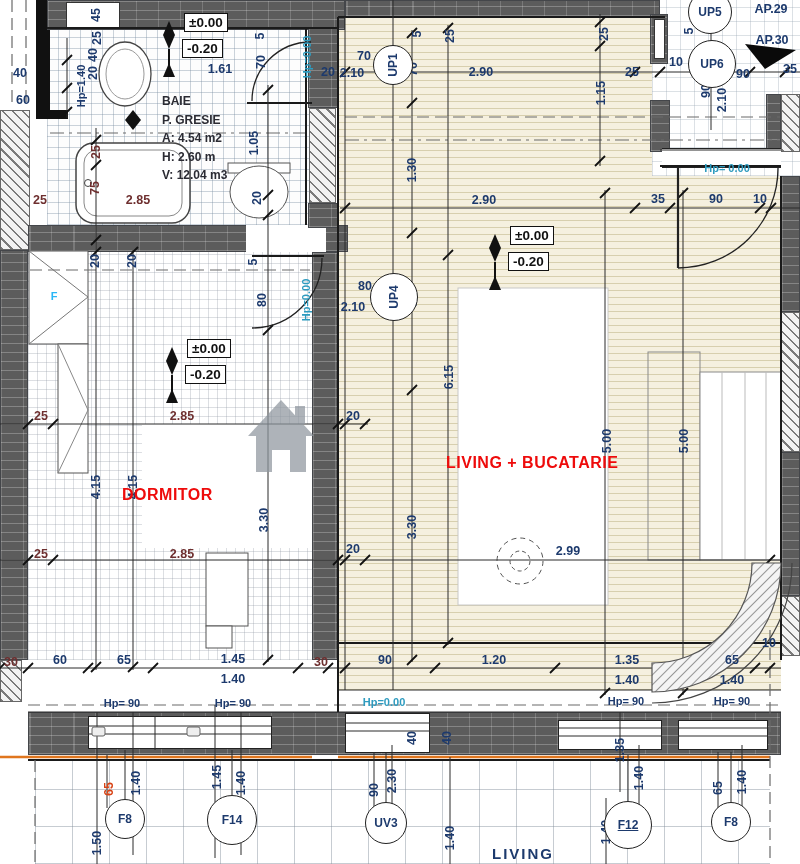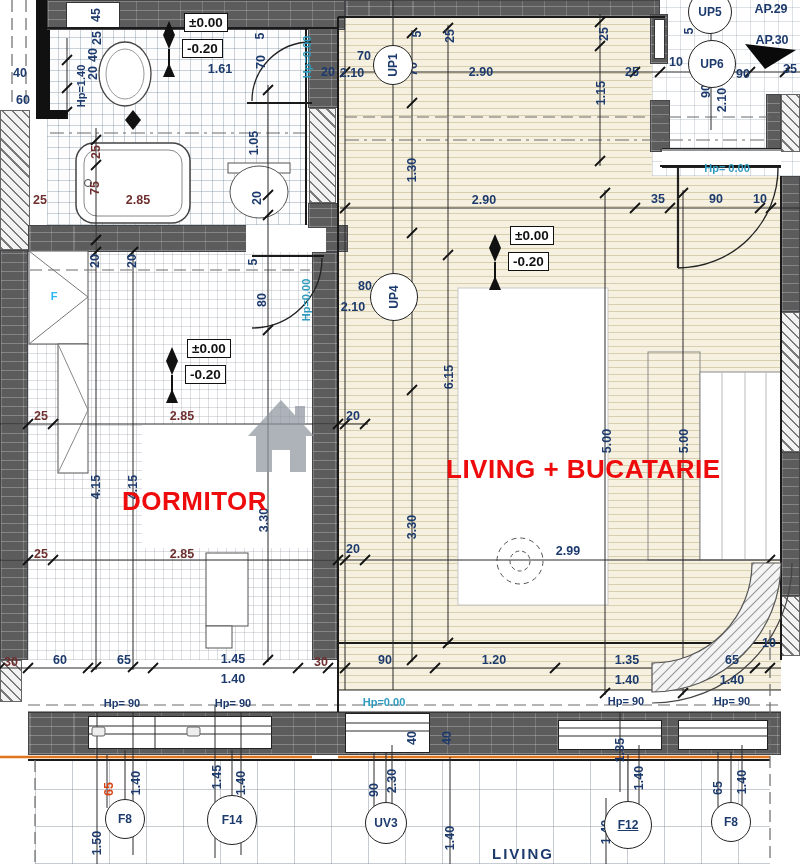--- a/index.html
+++ b/index.html
@@ -36,21 +36,21 @@
   .dim,.hp,.ap{position:absolute;transform:translate(-50%,-50%);font-weight:700;font-size:12.5px;
       color:#1d3a6d;white-space:nowrap;line-height:1;}
   .dim.v,.hp.v{transform:translate(-50%,-50%) rotate(-90deg);}
   .maroon{color:#6e2f2f;} .red{color:#d84315;} .cyan{color:#2e9bbf;} .navy{color:#1d3a6d;}
   .hp{font-size:11px;}
   .ap{font-size:12.5px;color:#1d3a6d;}
   .circ{position:absolute;transform:translate(-50%,-50%);border:1.4px solid #222;border-radius:50%;
       background:#fff;color:#1d3a6d;font-weight:700;font-size:12px;display:flex;
       align-items:center;justify-content:center;}
   .circ .rv{transform:rotate(-90deg);}
-  .room-label{position:absolute;font-weight:700;color:#ee0b0b;font-size:26px;letter-spacing:.5px;white-space:nowrap;}
+  .room-label{position:absolute;font-weight:700;color:#ee0b0b;font-size:16px;letter-spacing:.5px;white-space:nowrap;}
   .terr-label{position:absolute;font-weight:700;color:#1d3a6d;font-size:15px;letter-spacing:2px;}
   .bath-info{position:absolute;left:162px;top:92px;font-size:12px;font-weight:600;color:#2b2b33;line-height:18.5px;white-space:nowrap;}
   .lm{position:absolute;}
   .lm .box{display:block;border:1.5px solid #111;background:#fff;color:#111;font-weight:700;
       font-size:13.5px;padding:0 4px;line-height:17px;width:max-content;}
   .lm .b1{margin-left:24px;} .lm .b2{margin-left:22px;margin-top:7px;}
   .lm svg{position:absolute;left:0;top:8px;}
   .wm{position:absolute;left:246px;top:394px;display:flex;align-items:flex-end;pointer-events:none;}
   .wm .oxa{font-size:60px;font-weight:700;color:#8f979f;opacity:.72;letter-spacing:-2px;line-height:.9;}
   .wm .imo{font-size:40px;font-weight:400;color:#e7aab1;opacity:.85;letter-spacing:0;line-height:1;padding-bottom:3px;}
@@ -413,20 +413,27 @@
         <span>UV3</span>
       </div>
       <div class="circ" style="left: 628px; top: 825px; height: 48px; width: 48px; text-decoration: underline;">
         <span>F12</span>
       </div>
       <div class="circ" style="left: 731px; top: 822px; height: 40px; width: 40px;">
         <span>F8</span>
       </div>
     </div>
 
+  <div class="bath-info">
+    <div>BAIE</div>
+    <div>P. GRESIE</div>
+    <div>A: 4.54 m2</div>
+    <div>H: 2.60 m</div>
+    <div>V: 12.04 m3</div>
+  </div>
 
   <div class="room-label" style="left:122px;top:486px">DORMITOR</div>
   <div class="room-label" style="left:446px;top:454px">LIVING + BUCATARIE</div>
   <div class="terr-label" style="left:492px;top:845px">LIVING</div>
   <span class="fmark">F</span>
 
   <div class="lm" style="left:160px;top:13px">
     <svg width="18" height="58" viewBox="0 0 18 58">
         <polygon points="9,0 15,14 9,28 3,14" fill="#111"></polygon>
         <line x1="9" y1="28" x2="9" y2="44" stroke="#111" stroke-width="2"></line>

